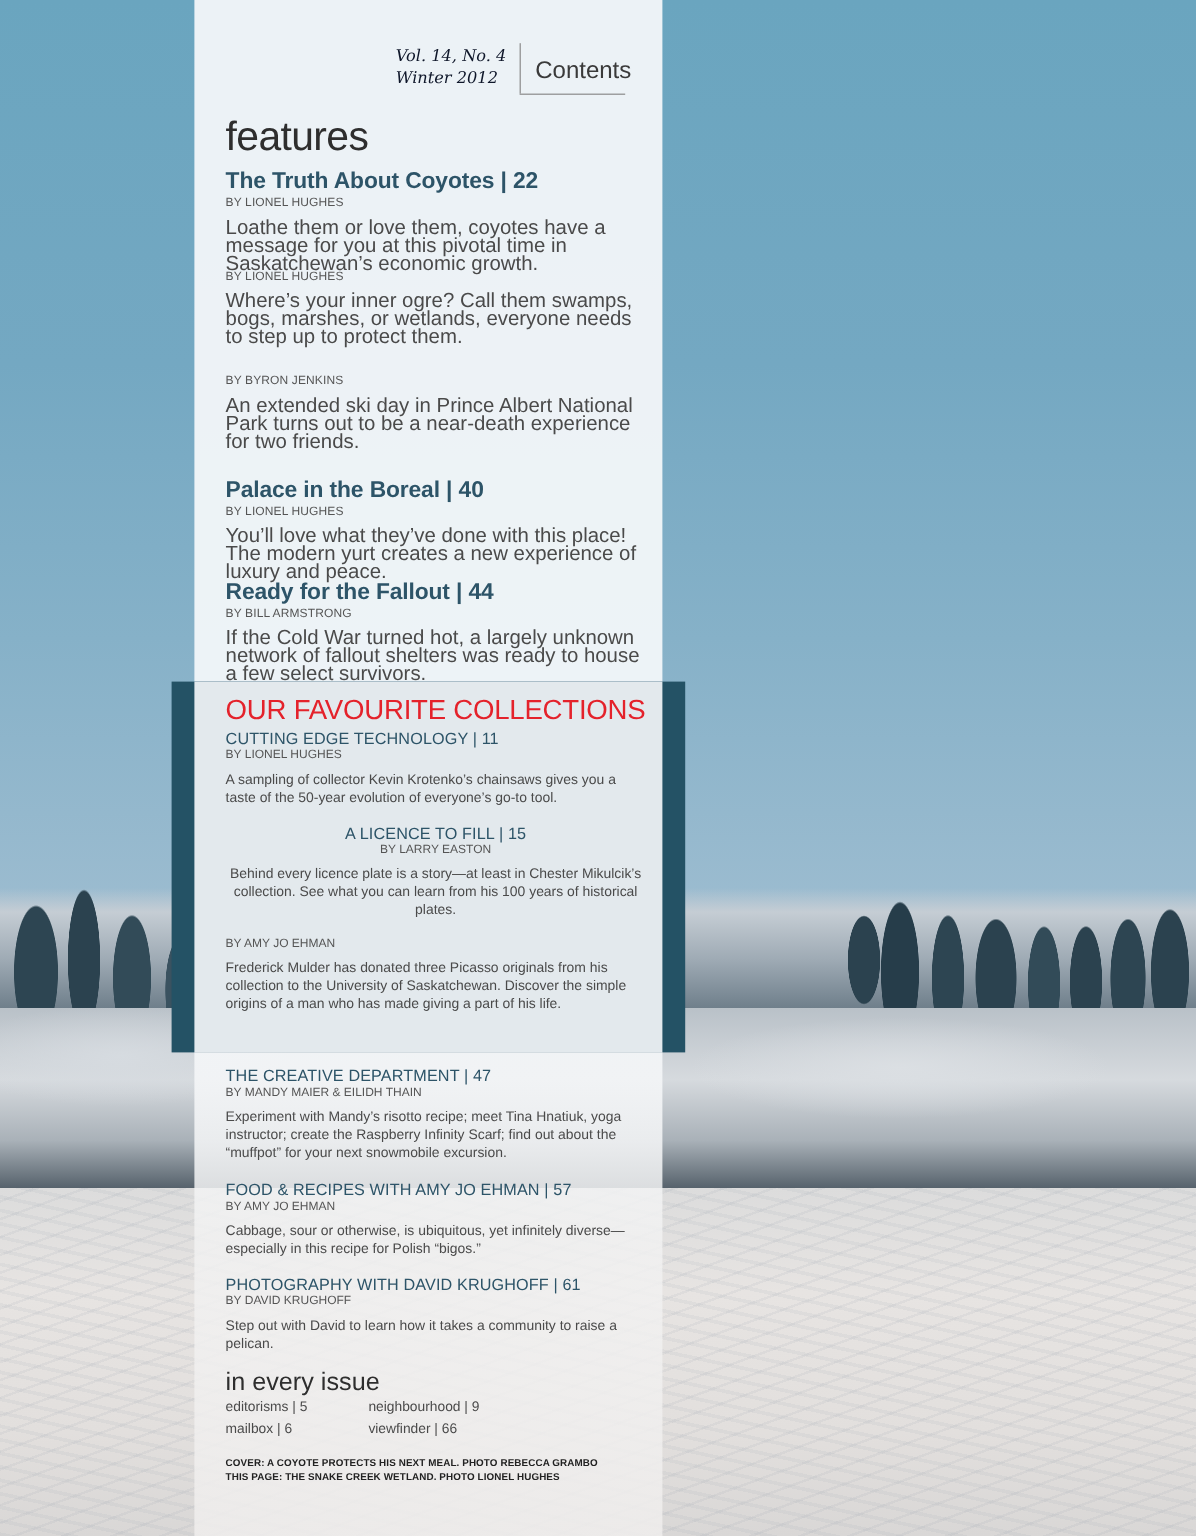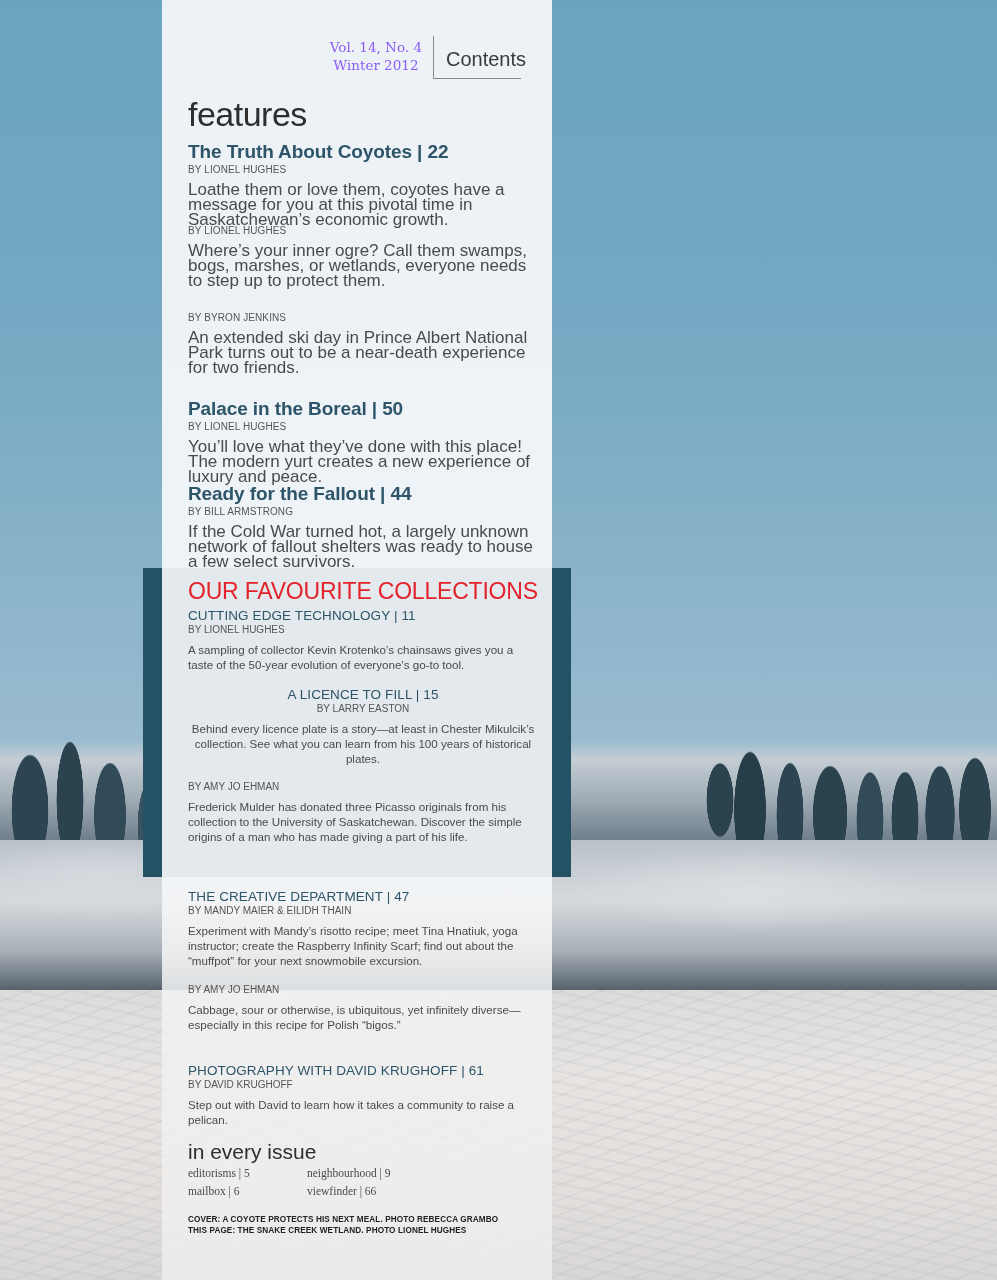--- a/index.html
+++ b/index.html
@@ -60,22 +60,22 @@
   }
   .panel-bottom {
     position:absolute; left:162px; top:877px; width:390px; height:403px;
     background: linear-gradient(180deg, rgba(244,246,248,0.92) 0%, rgba(242,242,242,0.82) 40%, rgba(240,238,237,0.85) 100%);
   }
 
   .masthead {
     position:absolute; left:320px; top:36px; width:210px; height:48px;
   }
   .issue {
-    position:absolute; right:108px; top:2px; text-align:center;
-    font-family:"DejaVu Serif", serif; font-size:13.5px; line-height:18px; color:#8b5cf6;
+    position:absolute; right:108px; top:2px; text-align:left;
+    font-family:"DejaVu Serif", serif; font-style:italic; font-size:13.5px; line-height:18px; color:#0f172a;
   }
   .masthead-divider {
     position:absolute; left:113px; top:0; width:1px; height:42px; background:#8a8a8a;
   }
   .masthead-underline {
     position:absolute; left:113px; top:42px; width:88px; height:1px; background:#8a8a8a;
   }
   .contents-word {
     position:absolute; left:126px; top:12px; font-size:20px; color:#3a3a3a; font-weight:300;
   }
@@ -103,21 +103,21 @@
   }
   .item .byline { font-size:10px; color:#555; line-height:12px; }
   .item .desc { font-size:11.6px; color:#4a4a4a; line-height:15px; margin-top:6px; }
 
   .every-head {
     position:absolute; left:188px; top:1140px; font-size:21px; font-weight:300; color:#2e2e2e;
   }
   .every-grid {
     position:absolute; left:188px; top:1166px; width:300px;
     display:grid; grid-template-columns:119px 180px; row-gap:3px;
-    font-size:11.5px; color:#4a4a4a; line-height:15px;font-family:Liberation Serif, serif;
+    font-size:11.5px; color:#4a4a4a; line-height:15px;
   }
   .credits {
     position:absolute; left:188px; top:1214px;
     font-size:8.2px; font-weight:bold; color:#222; line-height:11px; letter-spacing:0.1px;
   }
 </style>
 </head>
 <body>
 
 <div class="bg">
@@ -151,21 +151,21 @@
 </div>
 <div class="feature" style="top:224px;">
   <div class="byline">BY LIONEL HUGHES</div>
   <div class="desc">Where’s your inner ogre? Call them swamps, bogs, marshes, or wetlands, everyone needs to step up to protect them.</div>
 </div>
 <div class="feature" style="top:311px;">
   <div class="byline">BY BYRON JENKINS</div>
   <div class="desc">An extended ski day in Prince Albert National Park turns out to be a near-death experience for two friends.</div>
 </div>
 <div class="feature" style="top:398px;">
-  <div class="title">Palace in the Boreal | 50</div>
+  <div class="title">Palace in the Boreal | 40</div>
   <div class="byline">BY LIONEL HUGHES</div>
   <div class="desc">You’ll love what they’ve done with this place! The modern yurt creates a new experience of luxury and peace.</div>
 </div>
 <div class="feature" style="top:483px;">
   <div class="title">Ready for the Fallout | 44</div>
   <div class="byline">BY BILL ARMSTRONG</div>
   <div class="desc">If the Cold War turned hot, a largely unknown network of fallout shelters was ready to house a few select survivors.</div>
 </div>
 
 <div class="coll-head">OUR FAVOURITE COLLECTIONS</div>
@@ -184,20 +184,21 @@
   <div class="byline">BY AMY JO EHMAN</div>
   <div class="desc">Frederick Mulder has donated three Picasso originals from his collection to the University of Saskatchewan. Discover the simple origins of a man who has made giving a part of his life.</div>
 </div>
 
 <div class="item" style="top:889px;">
   <div class="title">THE CREATIVE DEPARTMENT | 47</div>
   <div class="byline">BY MANDY MAIER &amp; EILIDH THAIN</div>
   <div class="desc">Experiment with Mandy’s risotto recipe; meet Tina Hnatiuk, yoga instructor; create the Raspberry Infinity Scarf; find out about the “muffpot” for your next snowmobile excursion.</div>
 </div>
 <div class="item" style="top:984px;">
+  <div class="title">FOOD &amp; RECIPES WITH AMY JO EHMAN | 57</div>
   <div class="byline">BY AMY JO EHMAN</div>
   <div class="desc">Cabbage, sour or otherwise, is ubiquitous, yet infinitely diverse—especially in this recipe for Polish “bigos.”</div>
 </div>
 <div class="item" style="top:1063px;">
   <div class="title">PHOTOGRAPHY WITH DAVID KRUGHOFF | 61</div>
   <div class="byline">BY DAVID KRUGHOFF</div>
   <div class="desc">Step out with David to learn how it takes a community to raise a pelican.</div>
 </div>
 
 <div class="every-head">in every issue</div>

